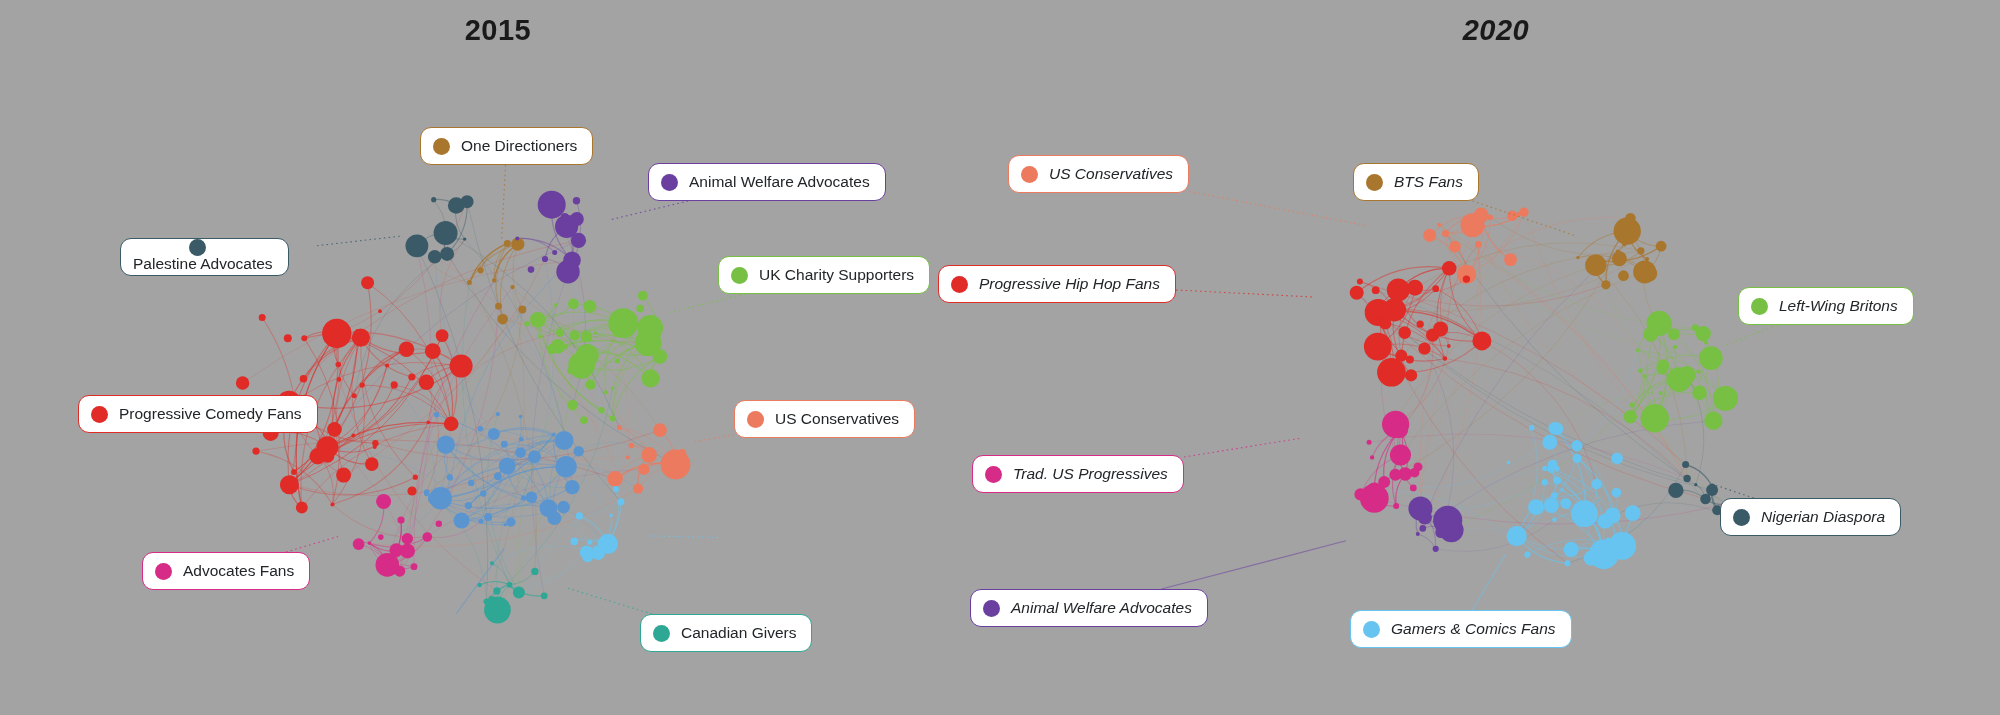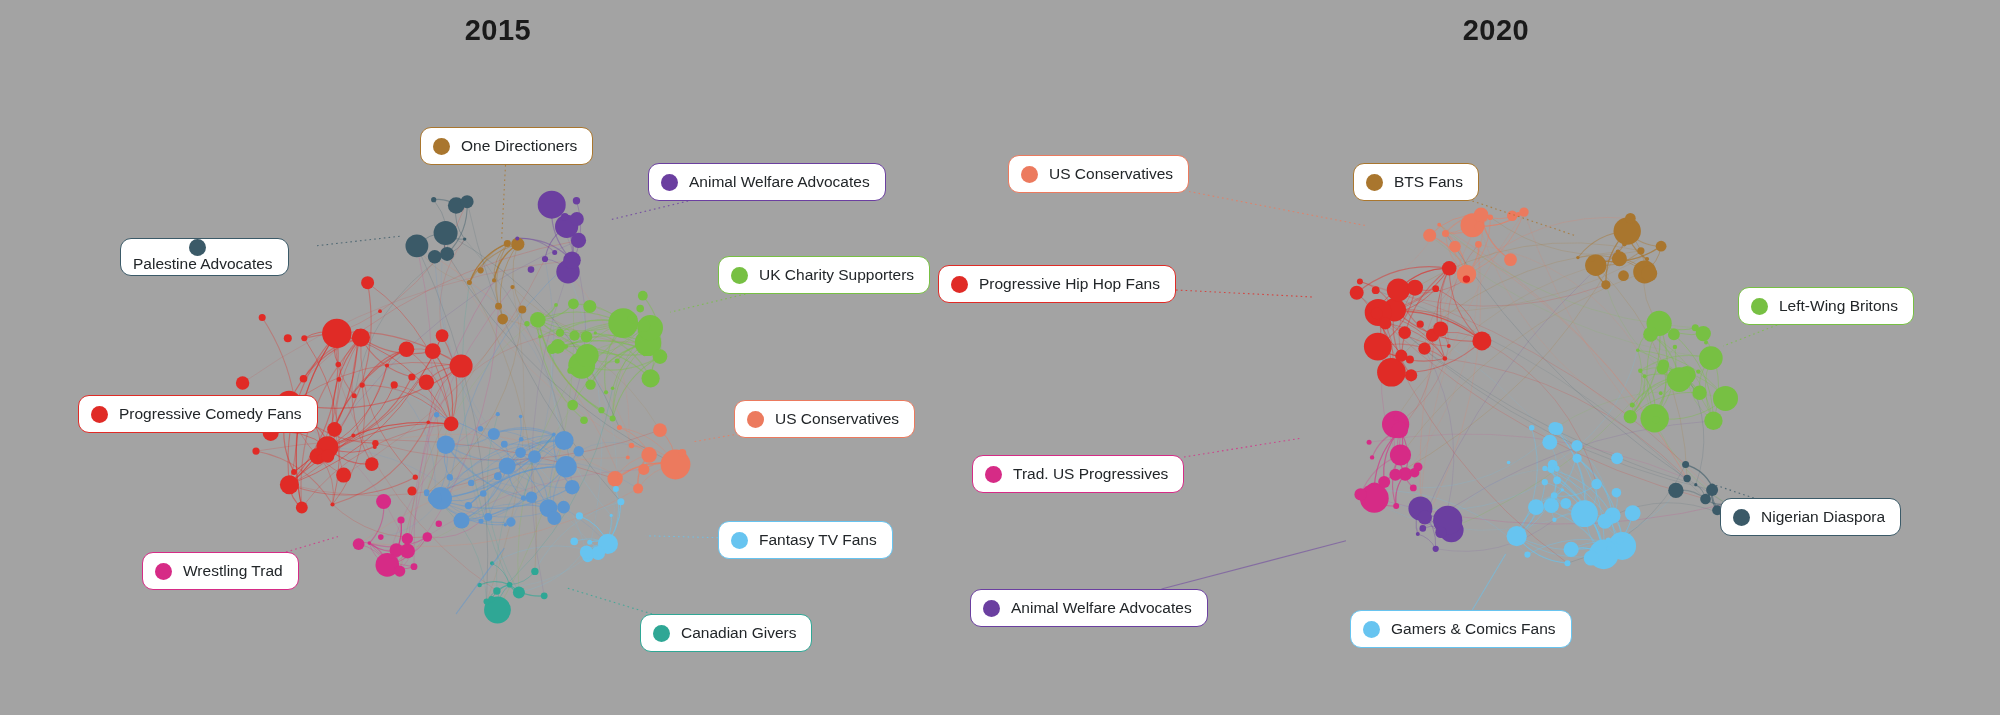--- a/index.html
+++ b/index.html
@@ -19,21 +19,21 @@
     width: 2000px;
     height: 715px;
     background: #a3a3a3;
   }
   .panel {
     position: absolute;
     top: 0;
     height: 715px;
   }
   #panel-left  { left: 0;    width: 1000px; }
-  #panel-right { left: 1000px; width: 1000px; }
+  #panel-right { left: 1000px; width: 1000px; font-style: italic; }
 
   .panel-title {
     position: absolute;
     top: 14px;
     left: 0;
     width: 100%;
     text-align: center;
     font-size: 29px;
     font-weight: bold;
     letter-spacing: 0.5px;
@@ -663,27 +663,23 @@
           <span class="legend-text">UK Charity Supporters</span>
         </div>
         <div class="legend-pill" style="left: 78px; top: 395px; border-color: rgb(224, 43, 38); text-align: right;">
           <span class="legend-dot" style="background: rgb(224, 43, 38);"></span>
           <span class="legend-text">Progressive Comedy Fans</span>
         </div>
         <div class="legend-pill" style="left: 734px; top: 400px; border-color: rgb(236, 122, 94);">
           <span class="legend-dot" style="background: rgb(236, 122, 94);"></span>
           <span class="legend-text">US Conservatives</span>
         </div>
-        <div class="legend-pill" style="left: 718px; top: 521px; border-color: rgb(103, 196, 240);">
-          <span class="legend-dot" style="background: rgb(103, 196, 240);"></span>
-          <span class="legend-text">Fantasy TV Fans</span>
-        </div>
         <div class="legend-pill" style="left: 142px; top: 552px; border-color: rgb(214, 43, 134);">
           <span class="legend-dot" style="background: rgb(214, 43, 134);"></span>
-          <span class="legend-text">Wrestling Trad</span>
+          <span class="legend-text">Advocates Fans</span>
         </div>
         <div class="legend-pill" style="left: 640px; top: 614px; border-color: rgb(47, 167, 149); text-align: right;">
           <span class="legend-dot" style="background: rgb(47, 167, 149);"></span>
           <span class="legend-text">Canadian Givers</span>
         </div>
       </div>
   </div>
 
   <div class="panel" id="panel-right">
     <div class="panel-title">2020</div>

